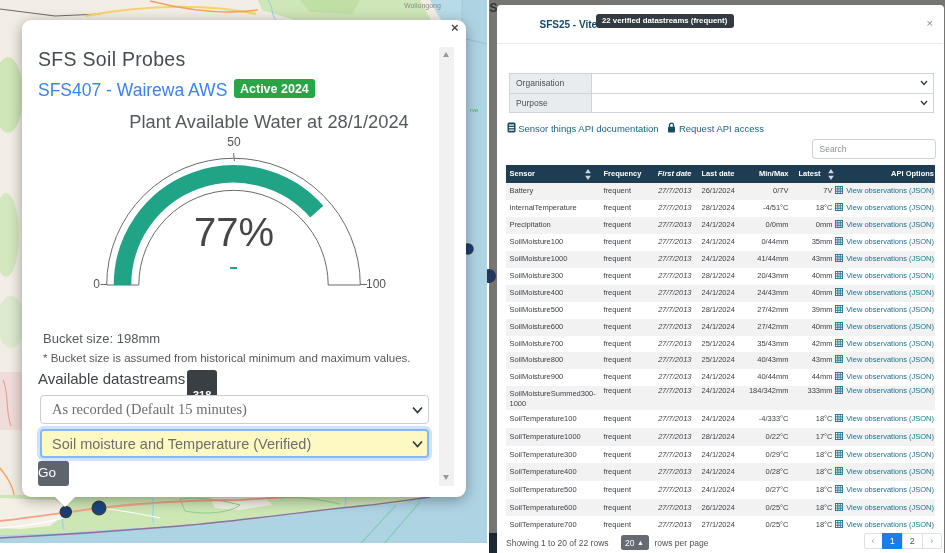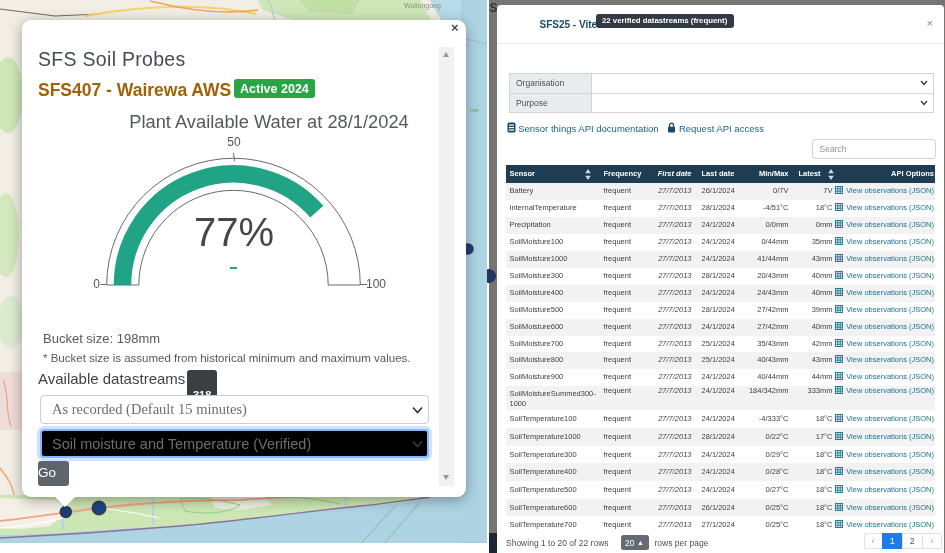--- a/index.html
+++ b/index.html
@@ -69,21 +69,21 @@
   <rect x="0" y="543" width="487" height="10" fill="#ffffff"></rect>
   </svg>
 </div>
 
 <div class="abs" id="popup" style="left:22px;top:20px;width:444px;height:477px;background:#fff;border-radius:9px;box-shadow:0 3px 14px rgba(0,0,0,.35);"></div>
 <div class="abs" id="popuptail" style="left:55px;top:497px;width:0;height:0;border-left:10.5px solid transparent;border-right:10.5px solid transparent;border-top:10px solid #fff;"></div>
 
 <div class="abs" style="left:451px;top:21px;width:14px;height:14px;color:#4a4a4a;font-size:13px;font-weight:bold;line-height:14px;">×</div>
 
 <div class="abs" style="left:38px;top:48px;font-size:19.5px;color:#454b52;letter-spacing:.3px;">SFS Soil Probes</div>
-<div class="abs" style="left:38px;top:80px;font-size:17.5px;font-weight:bold;color:#a16207;">SFS407 - Wairewa AWS</div>
+<div class="abs" style="left:38px;top:80px;font-size:17.5px;font-weight:normal;color:#3b82f6;">SFS407 - Wairewa AWS</div>
 <div class="abs" style="left:234px;top:79px;height:19px;background:#2aa546;border-radius:3px;color:#fff;font-size:12.5px;font-weight:bold;line-height:21px;padding:0 6px;">Active 2024</div>
 <div class="abs" style="left:22px;top:111px;width:422px;text-align:center;font-size:18.3px;color:#54595e;margin-left:36px;">Plant Available Water at 28/1/2024</div>
 
 <div class="abs" style="left:94px;top:140px;width:292px;height:152px;">
 <svg width="292" height="152" viewBox="0 0 292 152">
 
   <g stroke="#6a6a6a" stroke-width="1" fill="none">
     <path d="M12.7,145 A126.8,126.8 0 0 1 266.3,145"></path>
     <path d="M44.8,145 A94.7,94.7 0 0 1 234.2,145"></path>
     <line x1="12.7" y1="145" x2="44.8" y2="145"></line>
@@ -105,21 +105,21 @@
 <div class="abs" style="left:43px;top:351.5px;font-size:11.5px;color:#55585c;">* Bucket size is assumed from historical minimum and maximum values.</div>
 <div class="abs" style="left:38px;top:370px;font-size:15px;color:#3f444a;">Available datastreams</div>
 <div class="abs" style="left:187px;top:370px;height:17px;background:#3a3f44;border-radius:3px;color:#fff;font-size:11px;font-weight:bold;line-height:17px;padding:17px 6px;">318</div>
 
 <div class="abs" style="left:40px;top:395px;width:389px;height:29px;border:1px solid #caced3;border-radius:4px;box-sizing:border-box;background:#fff;font-family:Liberation Serif, serif;">
   <div class="abs" style="left:11px;top:5px;font-size:14.5px;color:#6d6d6d;">As recorded (Default 15 minutes)</div>
   <svg class="abs" style="right:5px;top:10px;" width="11" height="8" viewBox="0 0 11 8">
       <path d="M1,1.5 L5.5,6.5 L10,1.5" stroke="#343a40" stroke-width="1.8" fill="none"></path>
     </svg>
 </div>
-<div class="abs" style="left:40px;top:429px;width:389px;height:29px;border:2px solid #86b7fe;border-radius:4px;box-sizing:border-box;background:#000000;box-shadow:0 0 0 3px rgba(13,110,253,.2);">
+<div class="abs" style="left:40px;top:429px;width:389px;height:29px;border:2px solid #86b7fe;border-radius:4px;box-sizing:border-box;background:#fef9c3;box-shadow:0 0 0 3px rgba(13,110,253,.2);">
   <div class="abs" style="left:10px;top:4.5px;font-size:14.5px;color:#6d6d6d;">Soil moisture and Temperature (Verified)</div>
   <svg class="abs" style="right:4.5px;top:9px;" width="11" height="8" viewBox="0 0 11 8">
       <path d="M1,1.5 L5.5,6.5 L10,1.5" stroke="#343a40" stroke-width="1.8" fill="none"></path>
     </svg>
 </div>
 <div class="abs" style="left:38px;top:461px;width:30.5px;height:24.5px;background:#5d646c;border-radius:3px;color:#fff;font-size:13.5px;line-height:24.5px;">Go</div>
 
 <div class="abs" style="left:439px;top:47px;width:14.5px;height:439px;background:#f1f1f1;"></div>
 <div class="abs" style="left:442.6px;top:52px;width:0;height:0;border-left:3.7px solid transparent;border-right:3.7px solid transparent;border-bottom:5px solid #999;"></div>
 <div class="abs" style="left:442.6px;top:475px;width:0;height:0;border-left:3.7px solid transparent;border-right:3.7px solid transparent;border-top:5px solid #999;"></div>

